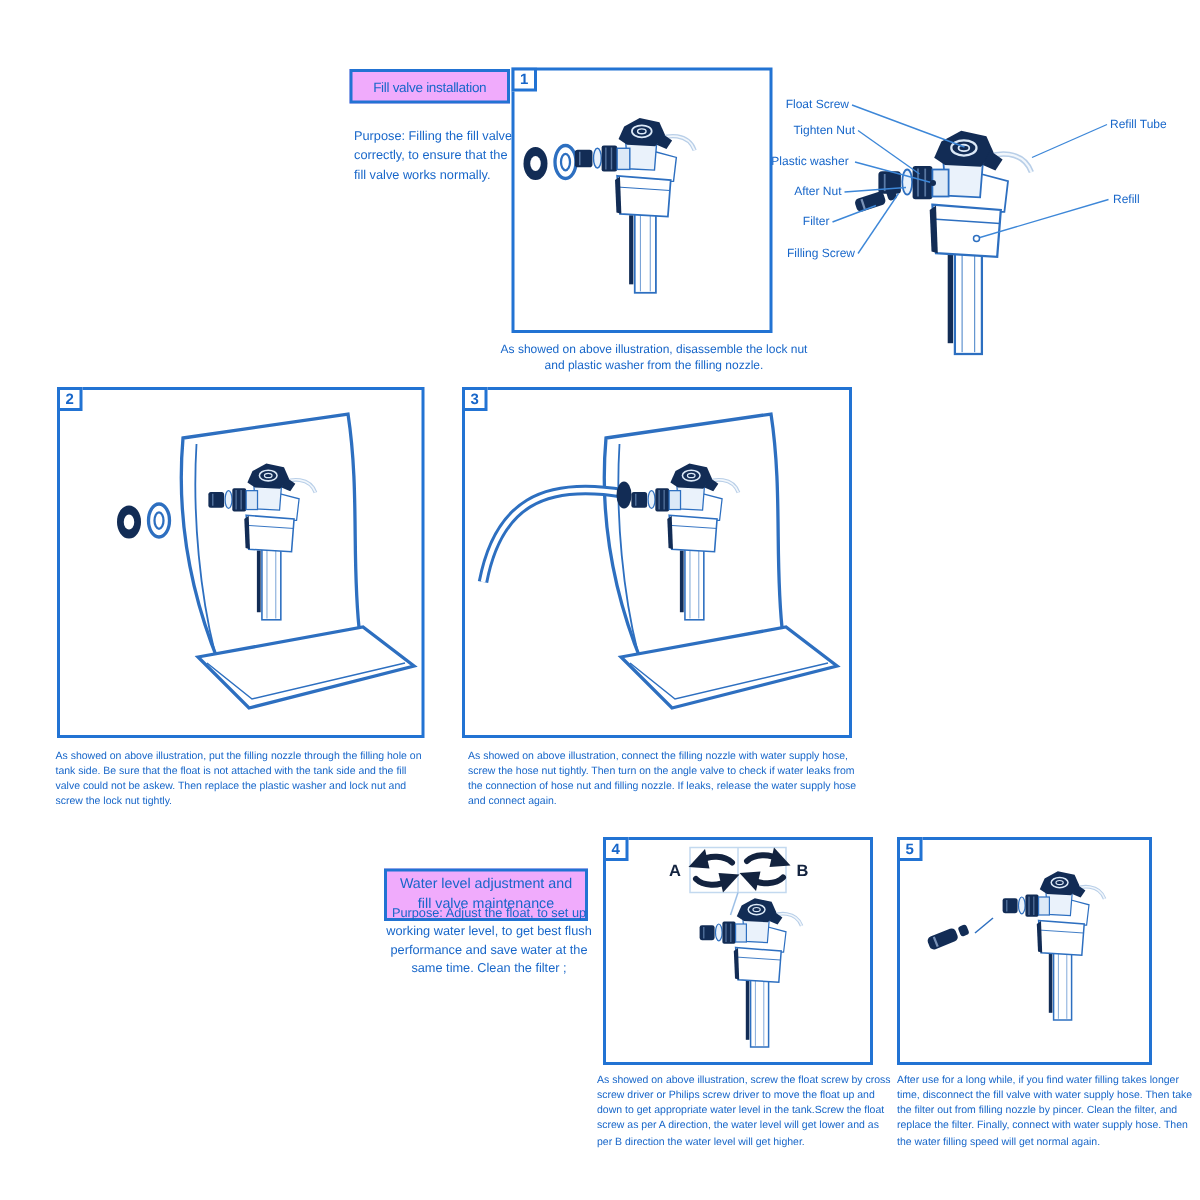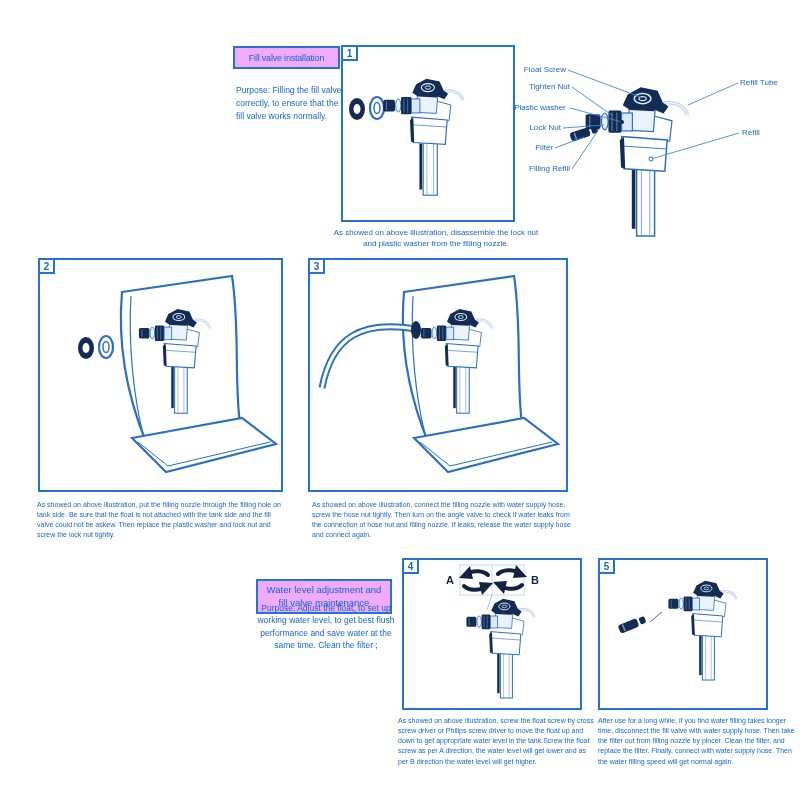--- a/index.html
+++ b/index.html
@@ -129,23 +129,23 @@
         <line x1="60" y1="117" x2="87" y2="77"></line>
         <line x1="226" y1="31" x2="176" y2="53"></line>
         <line x1="227" y1="81" x2="139" y2="107"></line>
       </g>
       <circle cx="110" cy="70" r="2" fill="#122c55"></circle>
       <circle cx="139" cy="107" r="2" fill="#fff" stroke="#2d6fc0"></circle>
     </svg>
     <span class="plabel pl-left" id="pl0">Float Screw</span>
     <span class="plabel pl-left" id="pl1">Tighten Nut</span>
     <span class="plabel pl-left" id="pl2">Plastic washer</span>
-    <span class="plabel pl-left" id="pl3">Lock Nut</span>
+    <span class="plabel pl-left" id="pl3">After Nut</span>
     <span class="plabel pl-left" id="pl4">Filter</span>
-    <span class="plabel pl-left" id="pl5">Filling Refill</span>
+    <span class="plabel pl-left" id="pl5">Filling Screw</span>
     <span class="plabel" id="pr0">Refill Tube</span>
     <span class="plabel" id="pr1">Refill</span>
   </div>
 
   
   <div class="step" id="s2">
     <div class="stepnum">2</div>
     <svg width="241" height="230" viewBox="0 0 241 230">
       <use href="#tank" transform="translate(18,6)"></use>
       <use href="#washers" transform="translate(38,76)"></use>

